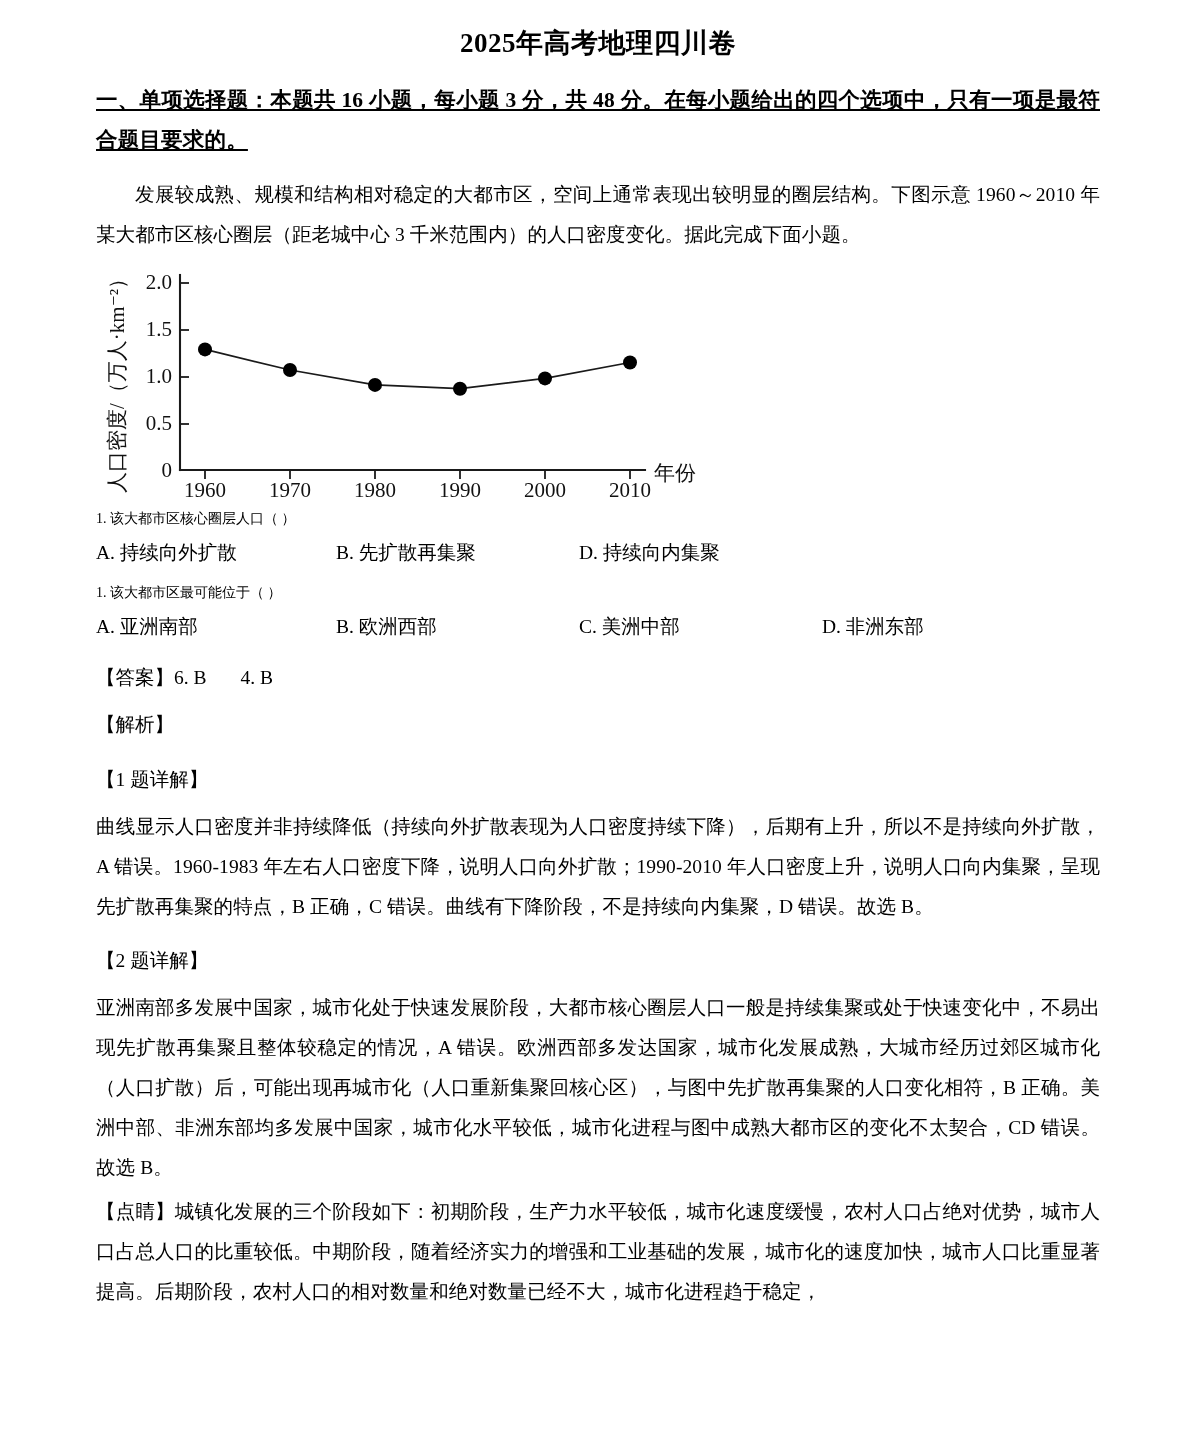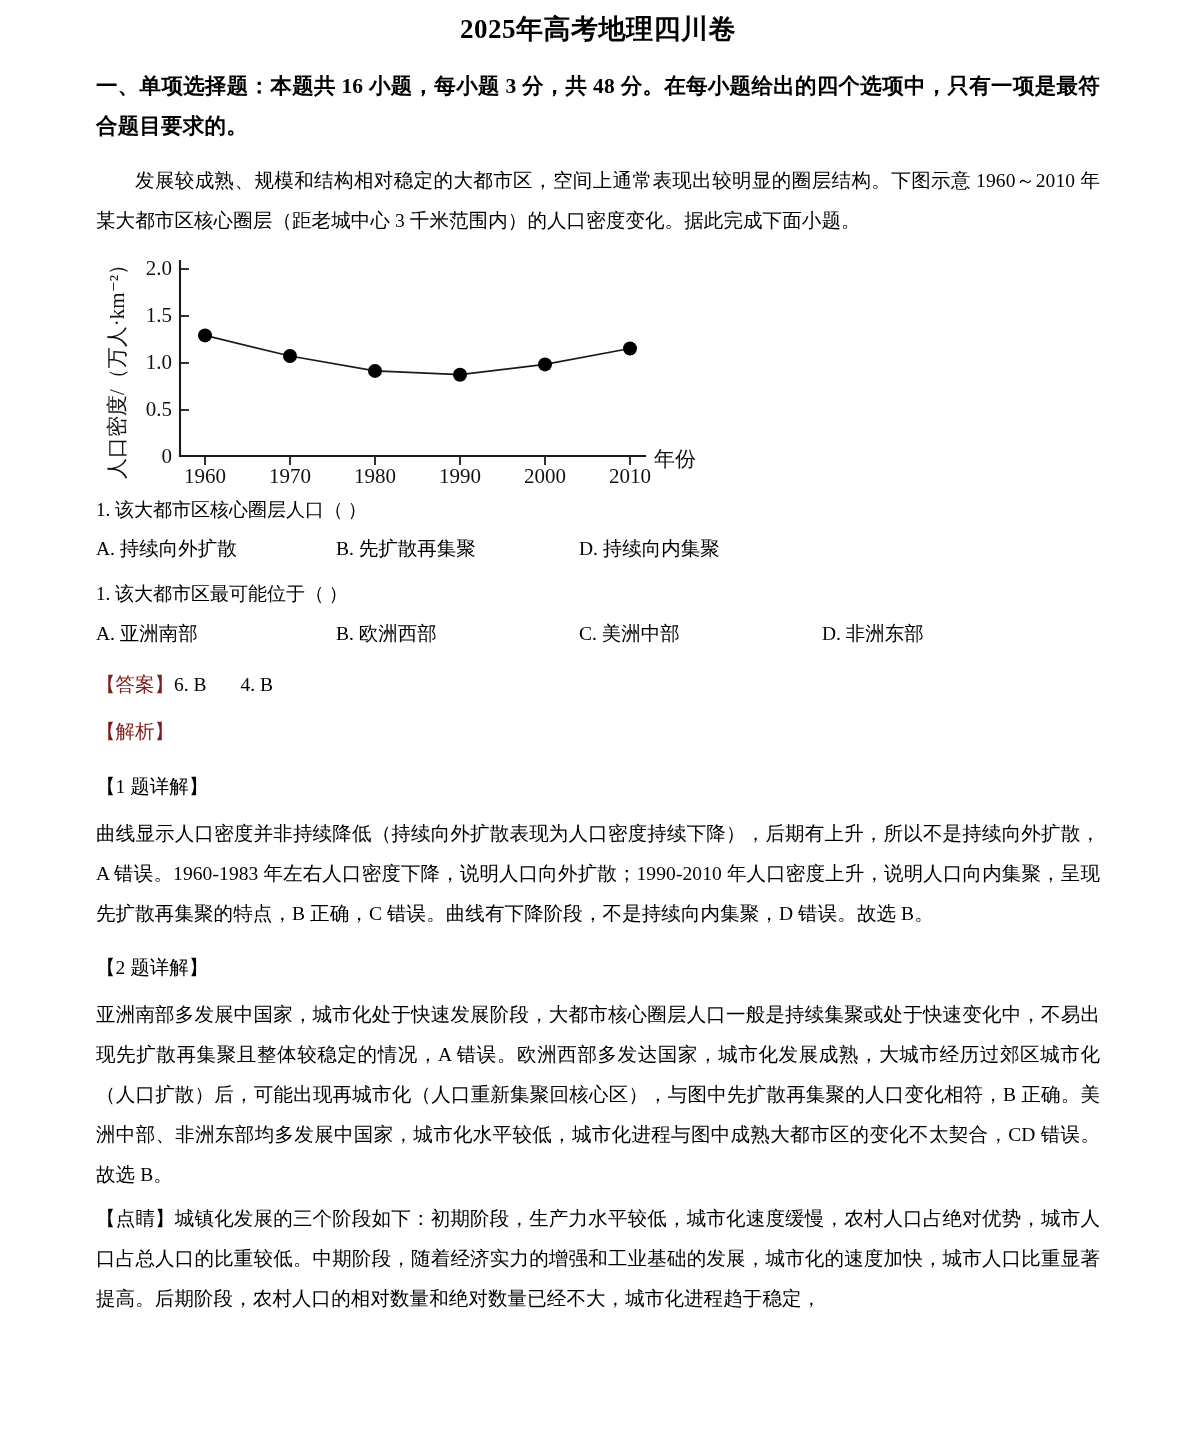--- a/index.html
+++ b/index.html
@@ -10,71 +10,72 @@
   body {
     width: 1190px;
     min-height: 1429px;
     font-family: "Liberation Serif", "DejaVu Serif", serif;
     color: #000000;
     -webkit-font-smoothing: antialiased;
   }
   .page {
     width: 1190px;
     box-sizing: border-box;
-    padding: 6px 90px 0 96px;
+    padding: 20px 90px 0 96px;
     position: relative;
   }
   .doc-title {
     text-align: center;
     font-size: 27px;
     font-weight: bold;
     letter-spacing: 0.5px;
     margin: 6px 0 20px 0;
     line-height: 1.3;
   }
   .section-heading {
     font-size: 21.5px;
     font-weight: bold;
     line-height: 1.85;
     text-align: justify;
     text-justify: inter-ideograph;
     margin: 0 0 14px 0;
     letter-spacing: 0.2px;
+    text-decoration: underline;
   }
   .para {
     font-size: 19.5px;
     line-height: 2.05;
     text-align: justify;
     text-justify: inter-ideograph;
     margin: 0 0 4px 0;
     letter-spacing: 0.1px;
   }
   .para.indent {
     text-indent: 2em;
   }
   .q-stem {
-    font-size: 19px;
+    font-size: 14px;
     line-height: 2.1;
     margin: 4px 0 0 0;
   }
   .options {
     display: flex;
     font-size: 19.5px;
     line-height: 2.1;
     margin: 0 0 2px 0;
   }
   .options .opt {
     flex: 0 0 auto;
   }
   .opt-a { width: 240px; }
   .opt-b { width: 243px; }
   .opt-c { width: 243px; }
   .opt-d { width: auto; }
   .tag-blue {
-    color: #7f1d1d;
+    color: #000000;
   }
   .answer-line {
     font-size: 19.5px;
     line-height: 2.1;
     margin: 10px 0 0 0;
   }
   .answer-line .ans-gap { display: inline-block; width: 34px; }
   .analysis-label {
     font-size: 19.5px;
     line-height: 2.1;

